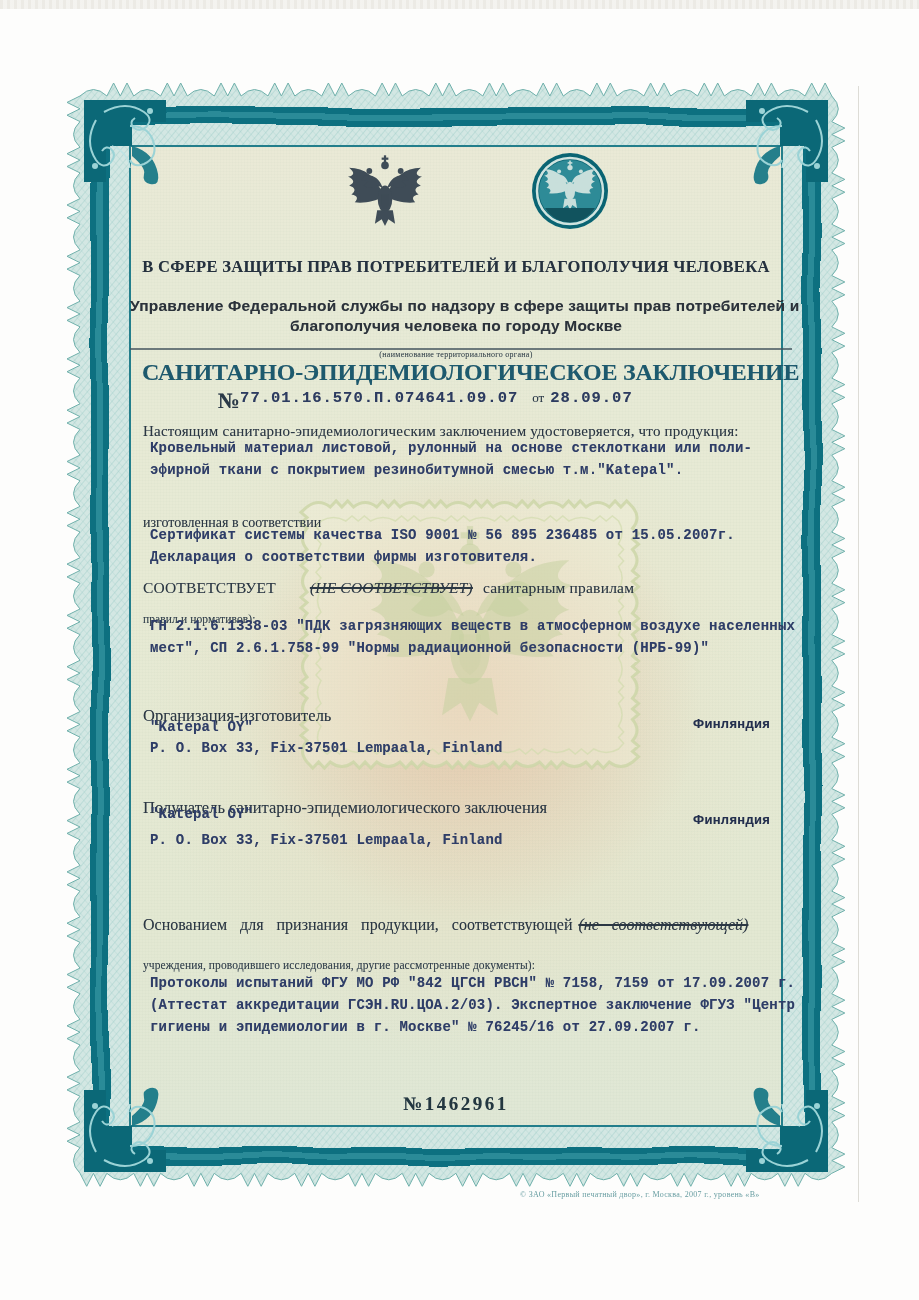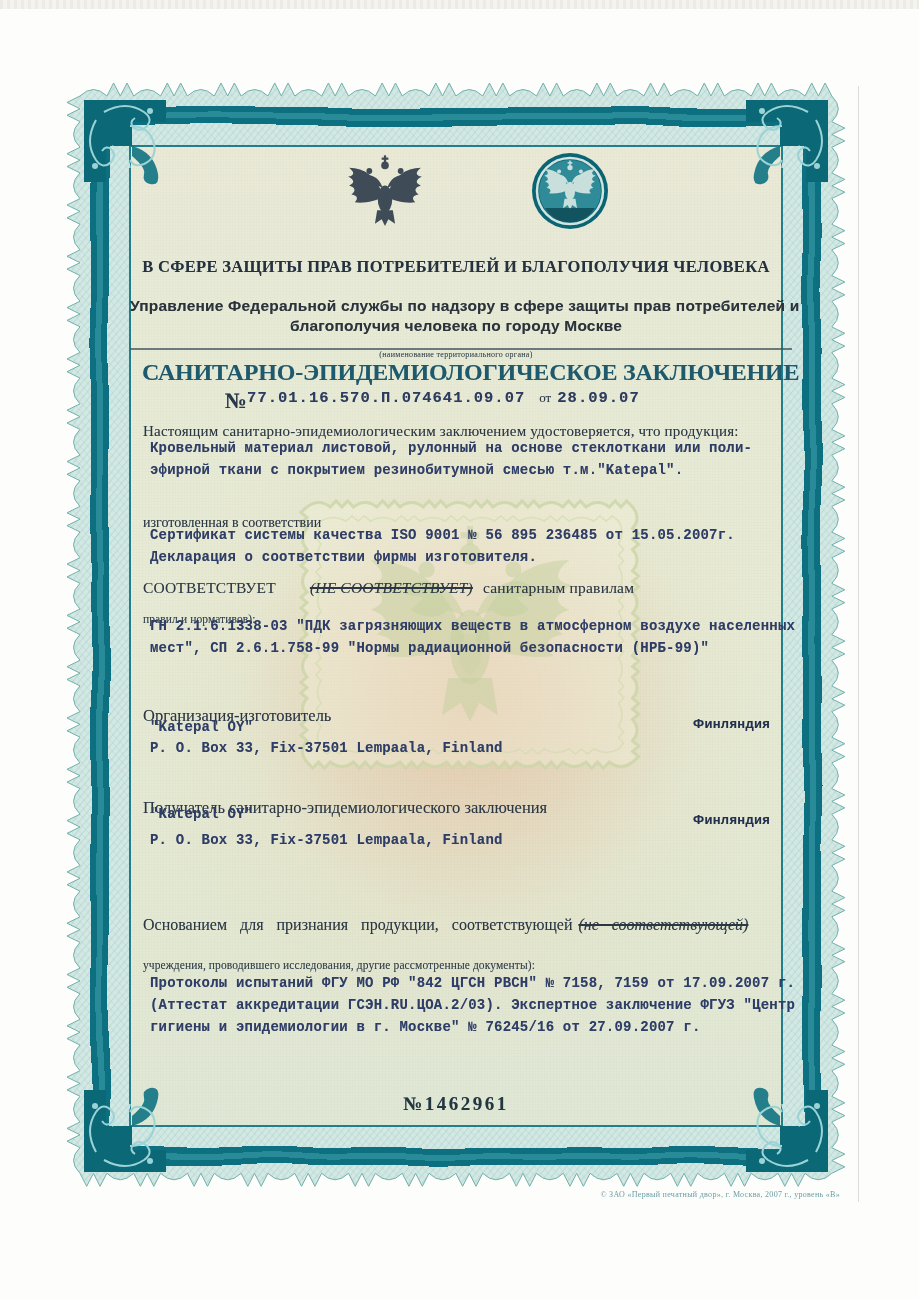--- a/index.html
+++ b/index.html
@@ -22,38 +22,38 @@
   .txt{position:absolute;z-index:3;white-space:nowrap;color:#2b3743;
        text-shadow:0 0 .6px rgba(45,60,85,.35);}
   .center{left:64px;width:652px;text-align:center;}
   .hdr{font-weight:700;font-size:16.5px;letter-spacing:.3px;color:#25313e;}
   .dept{font-family:"Liberation Sans",sans-serif;font-weight:700;font-size:15.5px;color:#2b323a;letter-spacing:.2px;}
   .rule{position:absolute;z-index:3;left:64px;top:266px;width:662px;height:1.5px;background:#44545e;opacity:.75;}
   .caption{top:268px;font-size:8px;color:#3e4c52;letter-spacing:.3px;}
   .title{top:277px;font-weight:700;font-size:24px;color:#1d5a6e;letter-spacing:-.2px;margin-left:12px;}
   .mono{font-family:"Liberation Mono","DejaVu Sans Mono",monospace;font-weight:700;
         font-size:14px;letter-spacing:.2px;color:#2e3d68;white-space:pre;}
-  .numline{top:306px;left:159px;text-align:center;}
+  .numline{top:306px;left:152px;text-align:center;}
   .numsign{font-size:22px;font-weight:700;color:#2a3947;vertical-align:top;}
   .numdigits{font-family:"Liberation Mono","DejaVu Sans Mono",monospace;font-weight:700;
         font-size:15.5px;letter-spacing:1px;color:#2c3b60;}
   .ot{font-size:13px;color:#2a3947;margin:0 6px 0 14px;}
   .intro{top:341px;left:77px;font-size:15px;letter-spacing:.2px;}
   .small{font-size:11.5px;letter-spacing:.1px;color:#33414c;}
   .label{font-size:16.5px;}
   .caps{font-size:15.5px;letter-spacing:.2px;}
   .struck{text-decoration:line-through;text-decoration-thickness:1.5px;font-style:italic;}
   .gap{margin-left:34px;margin-right:10px;}
   .gap2{margin-left:6px;}
   .country{font-family:"Liberation Sans",sans-serif;font-weight:700;font-size:13px;
         color:#232f4e;letter-spacing:.3px;}
   .b1{word-spacing:9px;font-size:16px;}
   .b2{font-size:16px;}
   .serial{top:1011px;font-weight:700;font-size:19px;letter-spacing:2.5px;color:#233740;}
-  .copyright{position:absolute;left:520px;top:1190px;width:320px;text-align:right;z-index:3;
+  .copyright{position:absolute;left:520px;top:1190px;width:320px;text-align:left;z-index:3;
         font-size:8px;color:#4e8d92;opacity:.85;letter-spacing:.3px;white-space:nowrap;}
   .curl{fill:none;stroke:#9bd3d6;stroke-width:2;}
   .curl2{fill:none;stroke:#bfe4e4;stroke-width:1.5;}
   .dot{fill:#9bd3d6;}
 </style>
 </head>
 <body>
 
 <div class="page">
   <div class="scan-strip"></div>

